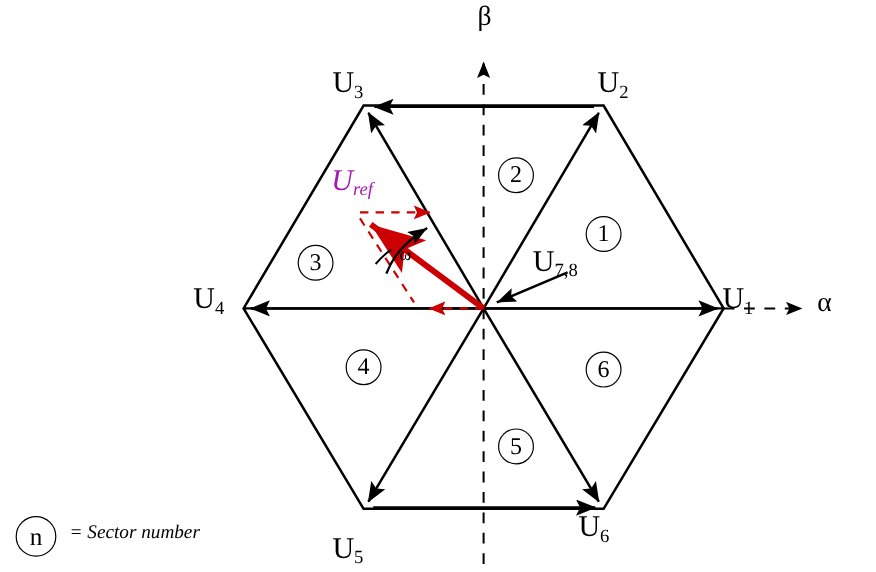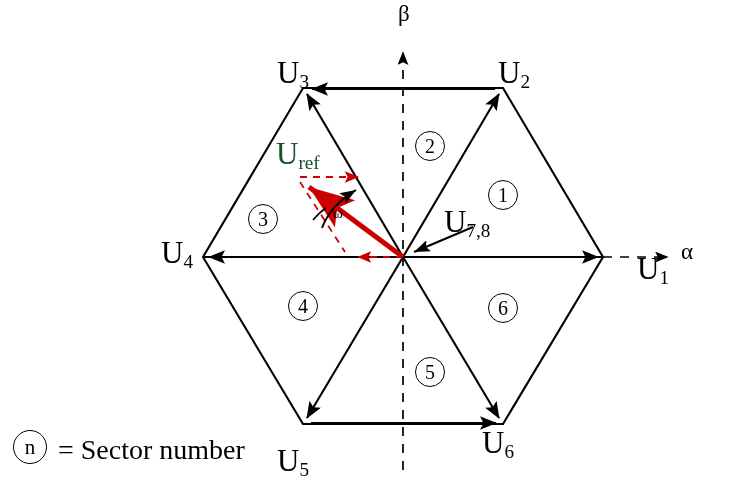--- a/index.html
+++ b/index.html
@@ -23,38 +23,40 @@
     height: 477px;
   }
   .lbl {
     position: absolute;
     font-family: "Liberation Serif", "DejaVu Serif", serif;
     color: #000000;
     white-space: nowrap;
     line-height: 1;
   }
   .vlabel {
-    font-size: 31px;
+    font-size: 25px;
   }
   .vlabel sub {
     font-size: 0.62em;
     vertical-align: -0.28em;
   }
   .axis-label {
     font-size: 23px;
     font-style: normal;
   }
   .red {
-    color: #14532d;
+    color: #a21caf;
+    font-style: italic;
   }
   .omega-label {
     font-size: 15px;
   }
   .legend-text {
-    font-size: 28px;
+    font-size: 16px;
+    font-style: italic;
   }
   .sector-num {
     position: absolute;
     width: 30px;
     height: 30px;
     border: 1.7px solid #000;
     border-radius: 50%;
     display: flex;
     align-items: center;
     justify-content: center;
@@ -146,21 +148,21 @@
     <g>
       <path d="M 322 228 Q 330 206 356 190" fill="none" stroke="#000000" stroke-width="2" marker-end="url(#blkArrowSm)"></path>
       <path d="M 313 220 Q 320 212 326 208" fill="none" stroke="#000000" stroke-width="1.6"></path>
     </g>
   </svg>
 
   <div class="lbl axis-label" style="left:398px; top:2px;">β</div>
 
   <div class="lbl axis-label" style="left:681px; top:240px;">α</div>
 
-  <div class="lbl vlabel" style="left:637px; top:237px;margin-top:16px;">
+  <div class="lbl vlabel" style="left:602px; top:237px;">
     <span>U</span><sub>1</sub>
   </div>
 
   <div class="lbl vlabel" style="left:498px; top:57px;text-align:center;">
     <span>U</span><sub>2</sub>
   </div>
 
   <div class="lbl vlabel" style="left:277px; top:57px;">
     <span>U</span><sub>3</sub>
   </div>

